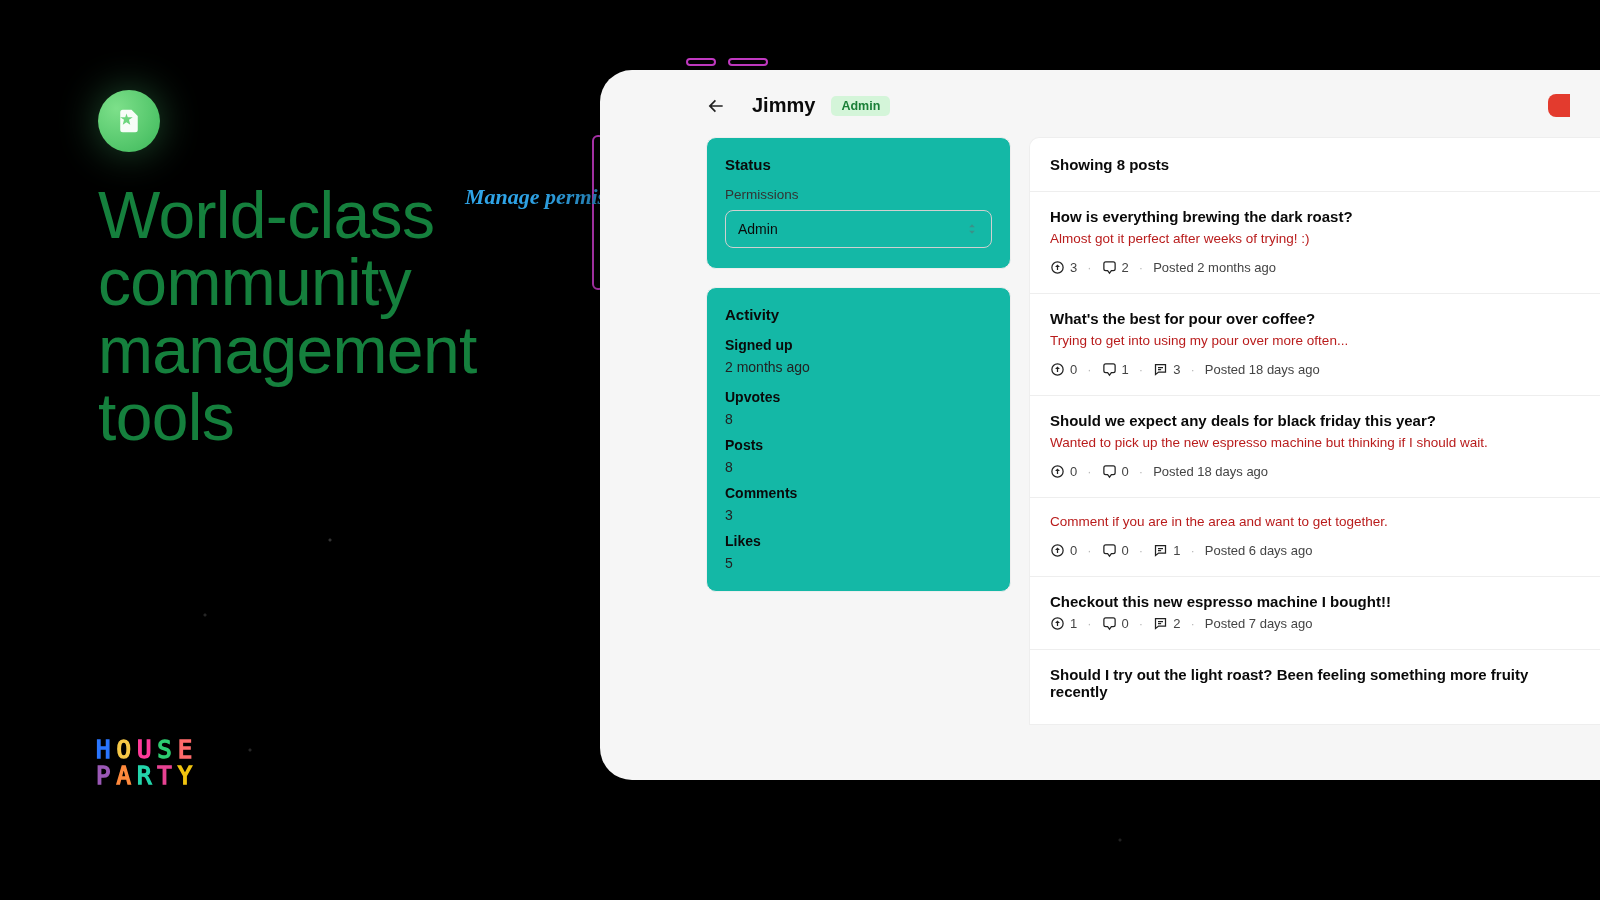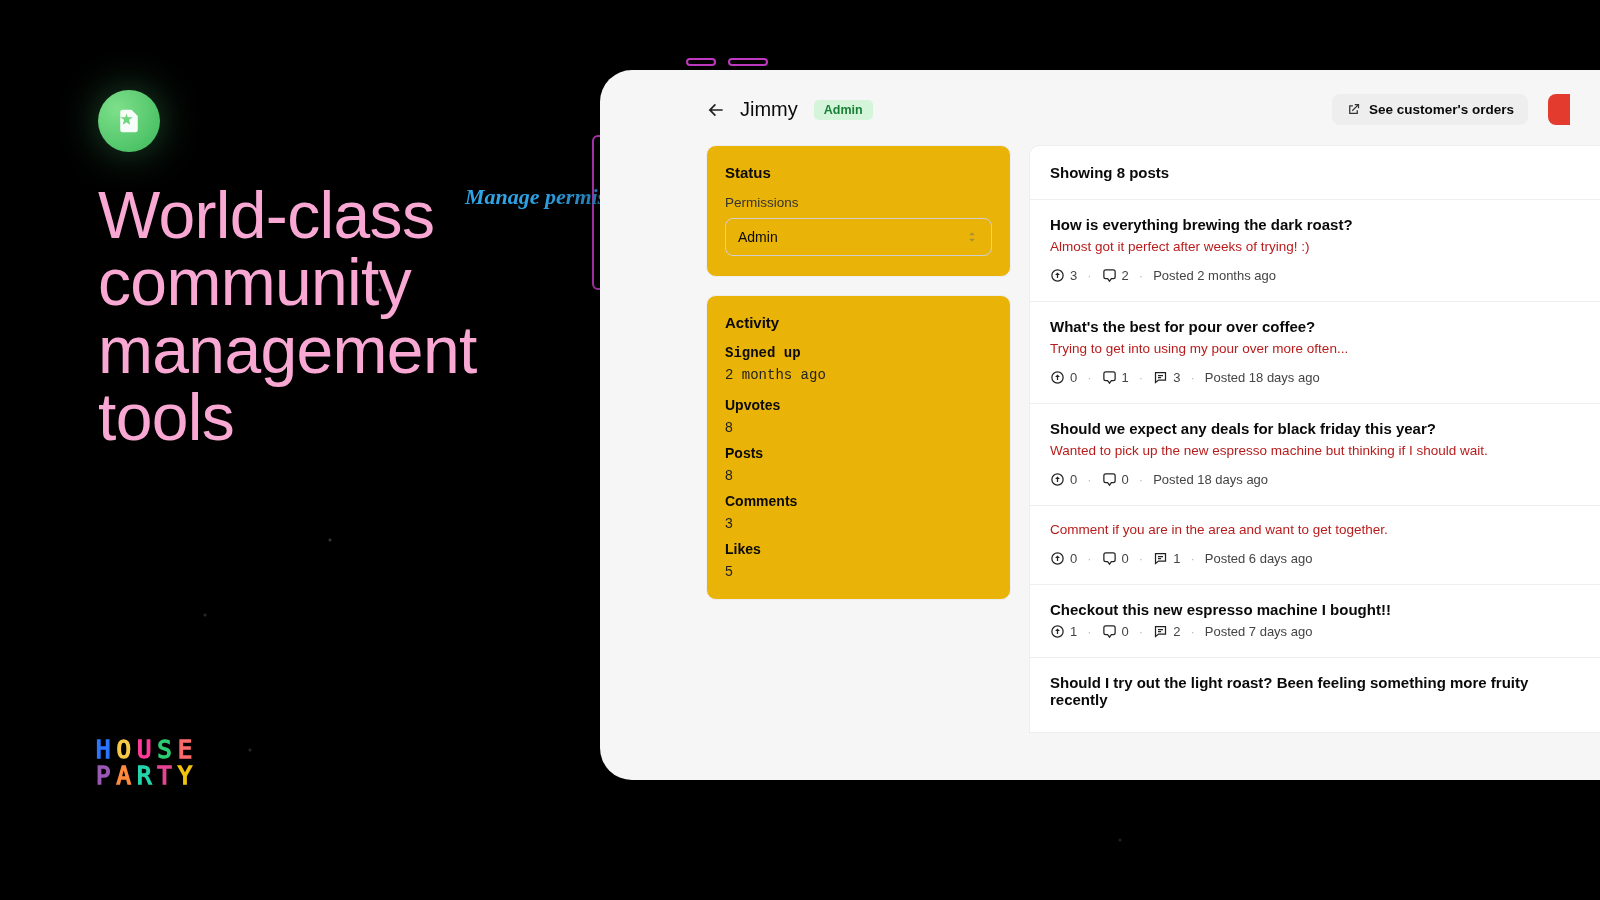--- a/index.html
+++ b/index.html
@@ -30,21 +30,21 @@
   .hero { position: absolute; left: 98px; top: 90px; width: 440px; }
   .logo-badge {
     width: 62px; height: 62px; border-radius: 50%;
     background: radial-gradient(circle at 30% 30%, #7de08a, #3db85a);
     box-shadow: 0 0 40px rgba(80,200,120,.4);
     display: flex; align-items: center; justify-content: center;
   }
   .logo-badge svg { width: 30px; height: 30px; }
   .hero h1 {
     margin-top: 30px;
-    color: #f9a8d4;
+    color: #15803d;
     font-size: 66px;
     line-height: 1.02;
     font-weight: 500;
     letter-spacing: -0.01em;
   }
 
   
   .pink-bar { position: absolute; border-radius: 6px; border: 2px solid #d43fd4; }
   .pb1 { left: 592px; top: 135px; width: 13px; height: 155px; }
   .pb2 { left: 686px; top: 58px; width: 30px; height: 8px; }
@@ -59,21 +59,21 @@
     border-radius: 32px 0 0 32px;
     overflow: hidden;
     box-shadow: 0 30px 80px rgba(0,0,0,.6);
     color: #0a0a0a;
   }
   .app-header {
     display: flex; align-items: center; gap: 10px;
     padding: 24px 30px 16px 106px;
   }
   .back { width: 22px; height: 22px; display:flex; align-items:center; cursor:pointer; }
-  .user-name { font-size: 20px; font-weight: 400; margin-left: 2px; }
+  .user-name { font-size: 20px; font-weight: 700; margin-left: 14px; }
   .role-badge {
     background: #d4f5d9; color: #1a7f37;
     font-size: 12.5px; font-weight: 600;
     border-radius: 5px; padding: 3px 10px;
     margin-left: 6px;
   }
   .spacer { flex: 1; }
   .orders-btn {
     background: #eee; border-radius: 8px;
     padding: 8px 14px; font-size: 13.5px; font-weight: 600;
@@ -86,34 +86,34 @@
     margin-left: 10px;
   }
 
   .app-body {
     display: flex; gap: 18px;
     padding: 4px 0 0 106px;
   }
   .left-col { width: 305px; display: flex; flex-direction: column; gap: 18px; }
   .right-col { flex: 1; background: #fff; border-radius: 10px 0 0 0; border: 1px solid #eee; border-right:none; }
   .card {
-    background: #eab308; border: 1px solid #eee;
+    background: #14b8a6; border: 1px solid #eee;
     border-radius: 10px; padding: 18px 18px 20px;
   }
   .card h3 { font-size: 15px; font-weight: 700; margin-bottom: 14px; }
   .field-label { font-size: 13.5px; color: #333; margin-bottom: 8px; }
   .select-box {
     border: 1px solid #d0d0d0; border-radius: 8px;
     padding: 10px 12px; font-size: 14px;
     display: flex; align-items: center; justify-content: space-between;
     cursor: pointer;
   }
   .chev-sort { width: 14px; height: 14px; opacity: .45; }
 
-  .act-row { margin-bottom: 14px; font-family: Liberation Mono, monospace; }
+  .act-row { margin-bottom: 14px; }
   .act-grid { display: grid; grid-template-columns: 1fr; row-gap: 10px; }
   .act-label { font-size: 14px; font-weight: 700; }
   .act-val { font-size: 14px; color: #222; margin-top: 6px; }
 
   .posts-head { padding: 18px 20px; font-size: 15px; font-weight: 700; }
   .post {
     border-top: 1px solid #eee; padding: 16px 20px 18px;
   }
   .post-title { font-size: 15px; font-weight: 700; margin-bottom: 6px; }
   .post-excerpt { font-size: 13.5px; color: #b91c1c; margin-bottom: 14px; }
@@ -199,26 +199,20 @@
 <div class="app">
   <div class="app-header">
     <div class="back">
       <svg viewBox="0 0 24 24" width="20" height="20">
           <path d="M20 11H7l5-5-1.4-1.4L3.2 12l7.4 7.4L12 18l-5-5h13z" fill="#222"></path>
         </svg>
     </div>
     <div class="user-name">Jimmy</div>
     <div class="role-badge">Admin</div>
     <div class="spacer"></div>
-    <div class="orders-btn">
-      <svg viewBox="0 0 24 24" width="15" height="15">
-          <path d="M14 3h7v7h-2V6.4l-8.3 8.3-1.4-1.4L17.6 5H14V3zM5 5h6v2H7v10h10v-4h2v6H5V5z" fill="#333"></path>
-        </svg>
-      <span>See customer's orders</span>
-    </div>
     <div class="red-edge"></div>
   </div>
 
   <div class="app-body">
     <div class="left-col">
       <div class="card">
         <h3>Status</h3>
         <div class="field-label">Permissions</div>
         <div class="select-box">
           <span>Admin</span>

